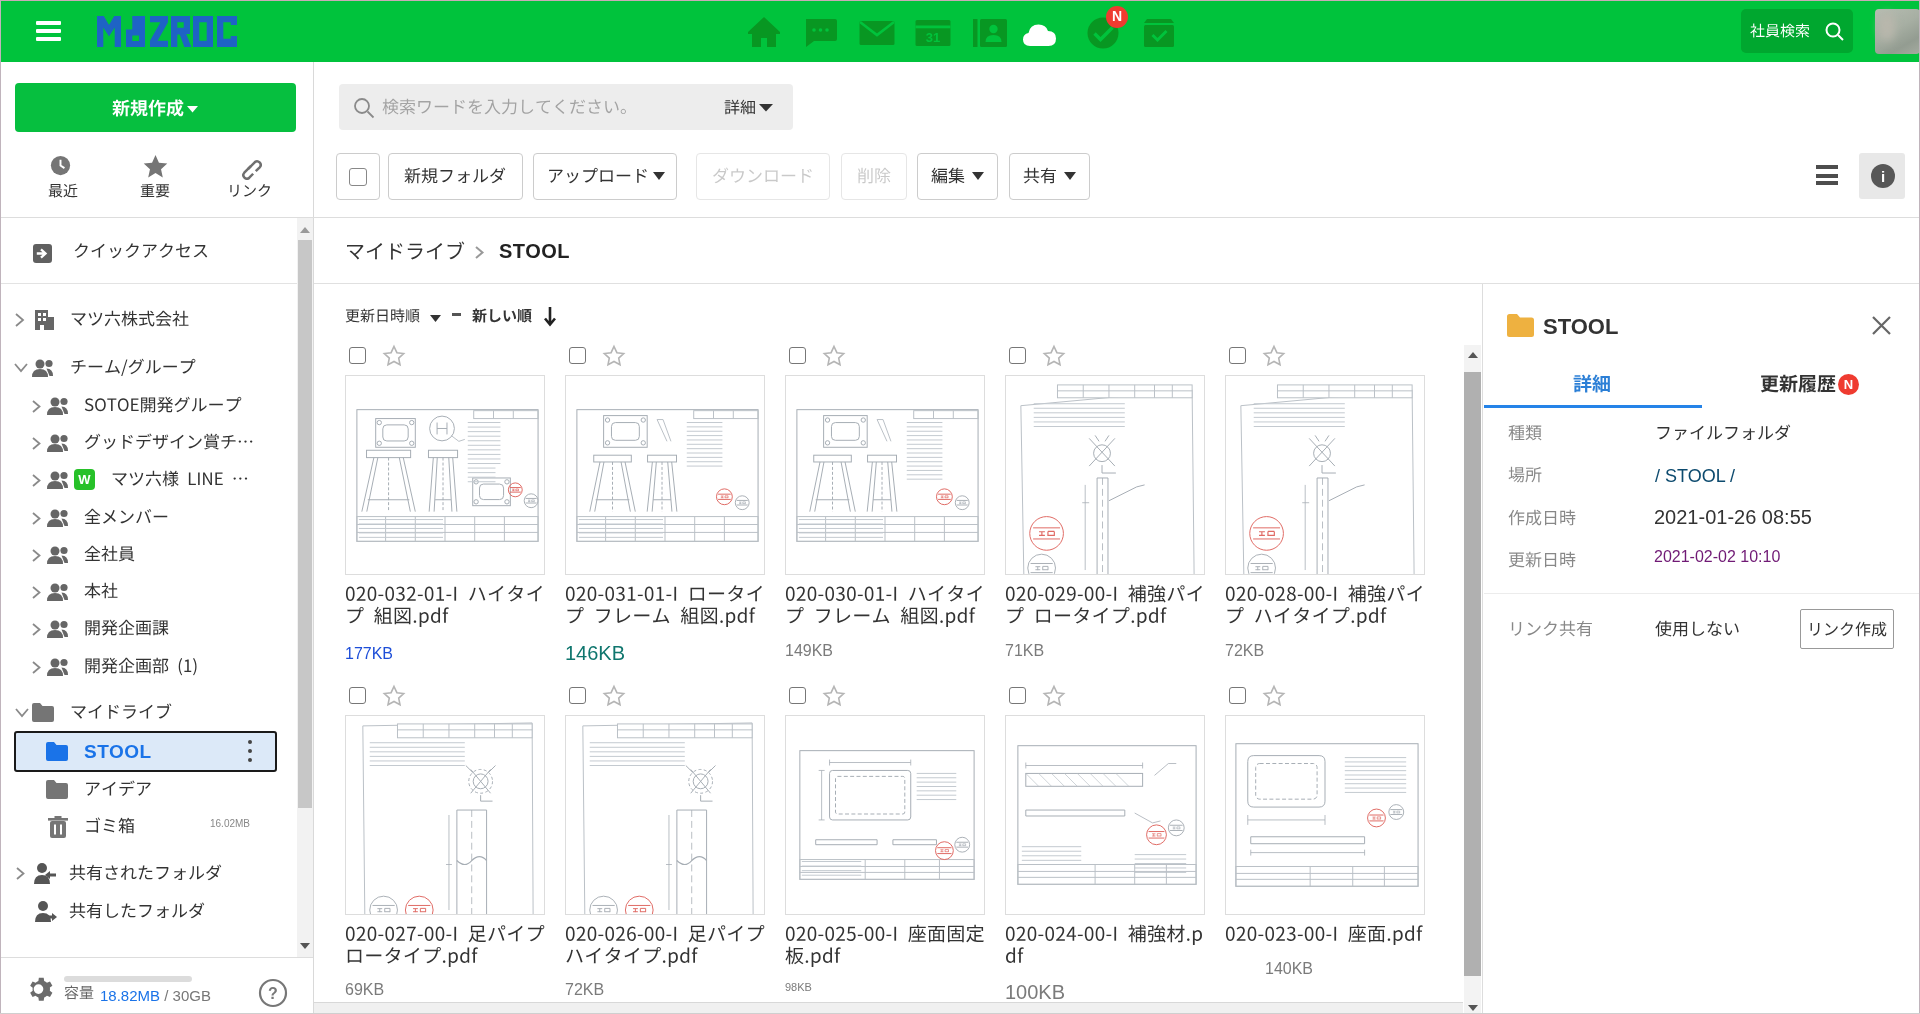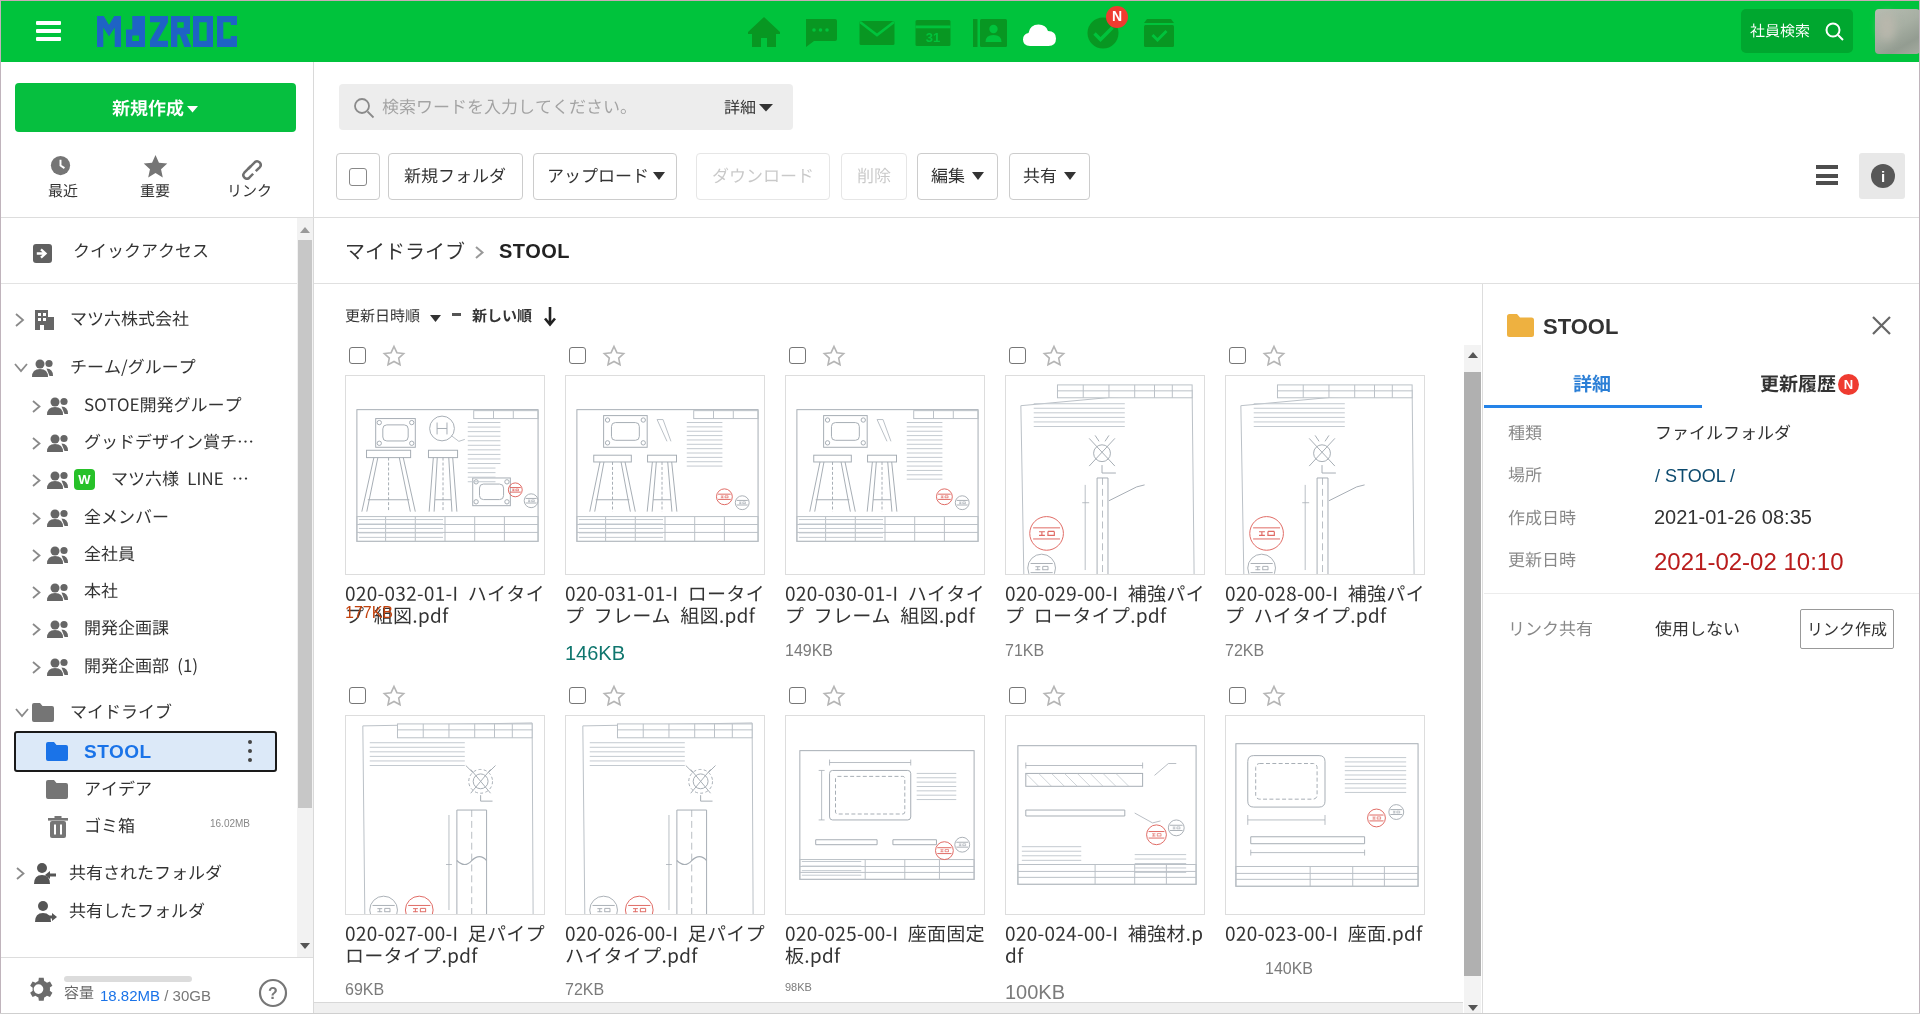--- a/index.html
+++ b/index.html
@@ -911,21 +911,21 @@
     <g fill="#333333" transform="matrix(0.01900,0,0,-0.01900,0,16.7)">
       <use href="#g32" x="0"></use>
       <use href="#g107" x="1512"></use>
       <use href="#g108" x="2527"></use>
       <use href="#g109" x="3543"></use>
       <use href="#g110" x="3837"></use>
       <use href="#g111" x="4473"></use>
       <use href="#g112" x="5109"></use>
     </g>
   </svg>
-<div class="abs" style="left:345px;top:604px;font-size:16px;color:#c2410c">177KB</div>
+<div class="abs" style="left:345px;top:645px;font-size:16px;color:#1d4ed8">177KB</div>
 <div class="abs" style="left:569px;top:347px;width:17px;height:17px;border:1.5px solid #777;border-radius:3px"></div>
 <svg class="abs" style="left:602px;top:344px" width="24" height="24" viewBox="0 0 24 24">
     <path fill="none" stroke="#b5b5b5" stroke-width="1.6" d="M12 2.5 l2.9 6.2 6.8.8 -5 4.6 1.3 6.7 -6-3.3 -6 3.3 1.3-6.7 -5-4.6 6.8-.8 z"></path>
   </svg>
 <div class="abs" style="left:565px;top:375px;width:200px;height:200px;border:1px solid #ddd;background:#fff;overflow:hidden"></div>
 <svg class="abs" style="left:566px;top:376px" width="198" height="198" viewBox="0 0 200 200">
     <g stroke="#a6adb4" stroke-width="1" fill="none">
       <rect x="11" y="34" width="183" height="133" fill="none" stroke-width="1"></rect>
       <rect x="38" y="40" width="44" height="32" fill="none"></rect>
       <rect x="45.92" y="47.04" width="28.16" height="17.92" rx="4" fill="none"></rect>
@@ -1770,30 +1770,30 @@
   </svg>
 <div class="abs" style="left:1655px;top:466px;font-size:18px;color:#0c4a6e">/ STOOL /</div>
 <svg style="position:absolute;left:1508.0px;top:509.0px" width="68" height="21">
     <g fill="#888888" transform="matrix(0.01700,0,0,-0.01700,0,15.0)">
       <use href="#g140" x="0"></use>
       <use href="#g141" x="1000"></use>
       <use href="#g95" x="2000"></use>
       <use href="#g96" x="3000"></use>
     </g>
   </svg>
-<div class="abs" style="left:1654px;top:506px;font-size:20px;color:#333">2021-01-26 08:35</div>
+<div class="abs" style="left:1654px;top:506px;font-size:20px;color:#333">2021-01-26 08:55</div>
 <svg style="position:absolute;left:1508.0px;top:551.0px" width="68" height="21">
     <g fill="#888888" transform="matrix(0.01700,0,0,-0.01700,0,15.0)">
       <use href="#g94" x="0"></use>
       <use href="#g86" x="1000"></use>
       <use href="#g95" x="2000"></use>
       <use href="#g96" x="3000"></use>
     </g>
   </svg>
-<div class="abs" style="left:1654px;top:548px;font-size:24px;color:#b91c1c">2021-02-02 10:10</div>
+<div class="abs" style="left:1654px;top:548px;font-size:16px;color:#701a75">2021-02-02 10:10</div>
 <div class="abs" style="left:1484px;top:593px;width:436px;height:1px;background:#ececec"></div>
 <svg style="position:absolute;left:1508.0px;top:620.0px" width="85" height="21">
     <g fill="#888888" transform="matrix(0.01700,0,0,-0.01700,0,15.0)">
       <use href="#g12" x="0"></use>
       <use href="#g13" x="1000"></use>
       <use href="#g14" x="2000"></use>
       <use href="#g64" x="3000"></use>
       <use href="#g65" x="4000"></use>
     </g>
   </svg>

